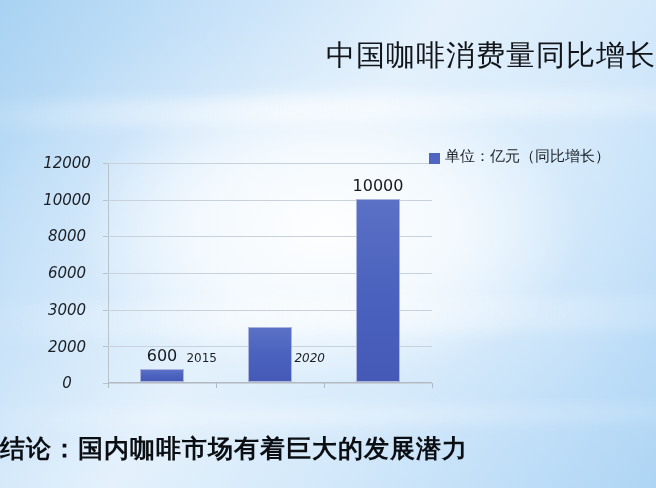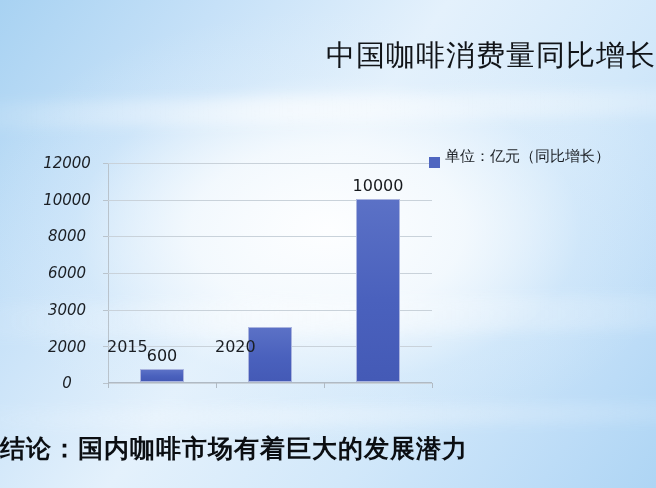--- a/index.html
+++ b/index.html
@@ -131,24 +131,24 @@
   .ylabels-wrap {
     position: absolute;
     left: 16px;
     top: 51px;
     width: 72px;
     height: 220px;
   }
 
   .xlabel {
     position: absolute;
-    top: 225px;
+    top: 239px;
     width: 110px;
-    text-align: left;
-    font-size: 16px;
+    text-align: right;
+    font-size: 12px;
     color: #1b1f24;
     white-space: nowrap;
   }
 
   .bar {
     position: absolute;
     bottom: 1px;
     background: linear-gradient(180deg, #5b71c6 0%, #4a61bd 55%, #445ab6 100%);
     border: 1px solid #aab4df;
     box-sizing: border-box;
@@ -165,21 +165,21 @@
 
   
   .legend {
     position: absolute;
     left: 429px;
     top: 144px;
     width: 196px;
   }
   .legend-row {
     display: flex;
-    align-items: flex-end;
+    align-items: center;
   }
   .legend-swatch {
     flex: 0 0 auto;
     width: 11px;
     height: 11px;
     margin-top: 5px;
     margin-right: 5px;
     background: #4f66c0;
   }
   .legend-text {
@@ -248,21 +248,21 @@
         <div class="xtick" style="left: 108px;"></div>
         <div class="xtick" style="left: 216px;"></div>
         <div class="xtick" style="left: 324px;"></div>
         <div class="bar" title="2015: 700" style="left: 32px; width: 44px; height: 12.8333px;"></div>
         <div class="bar" title="2020: 3000" style="left: 140px; width: 44px; height: 55px;"></div>
         <div class="bar" title="2025: 10000" style="left: 248px; width: 44px; height: 183.333px;"></div>
       </div>
 
   <div class="bar-label" style="left: 93px; top: 234.167px;">600</div>
       <div class="xlabel" style="left: 93px;">2015</div>
-      <div class="xlabel" style="left: 201px;">2020</div>
+      <div class="xlabel" style="left: 201px; font-style: italic;">2020</div>
       <div class="bar-label" style="left: 309px; top: 63.6667px;">10000</div>
     </div>
 
   <div class="legend">
     <div class="legend-row">
       <span class="legend-swatch" style="background: rgb(79, 102, 192);"></span>
       <span class="legend-text">单位：亿元（同比增长）</span>
     </div>
   </div>
 

